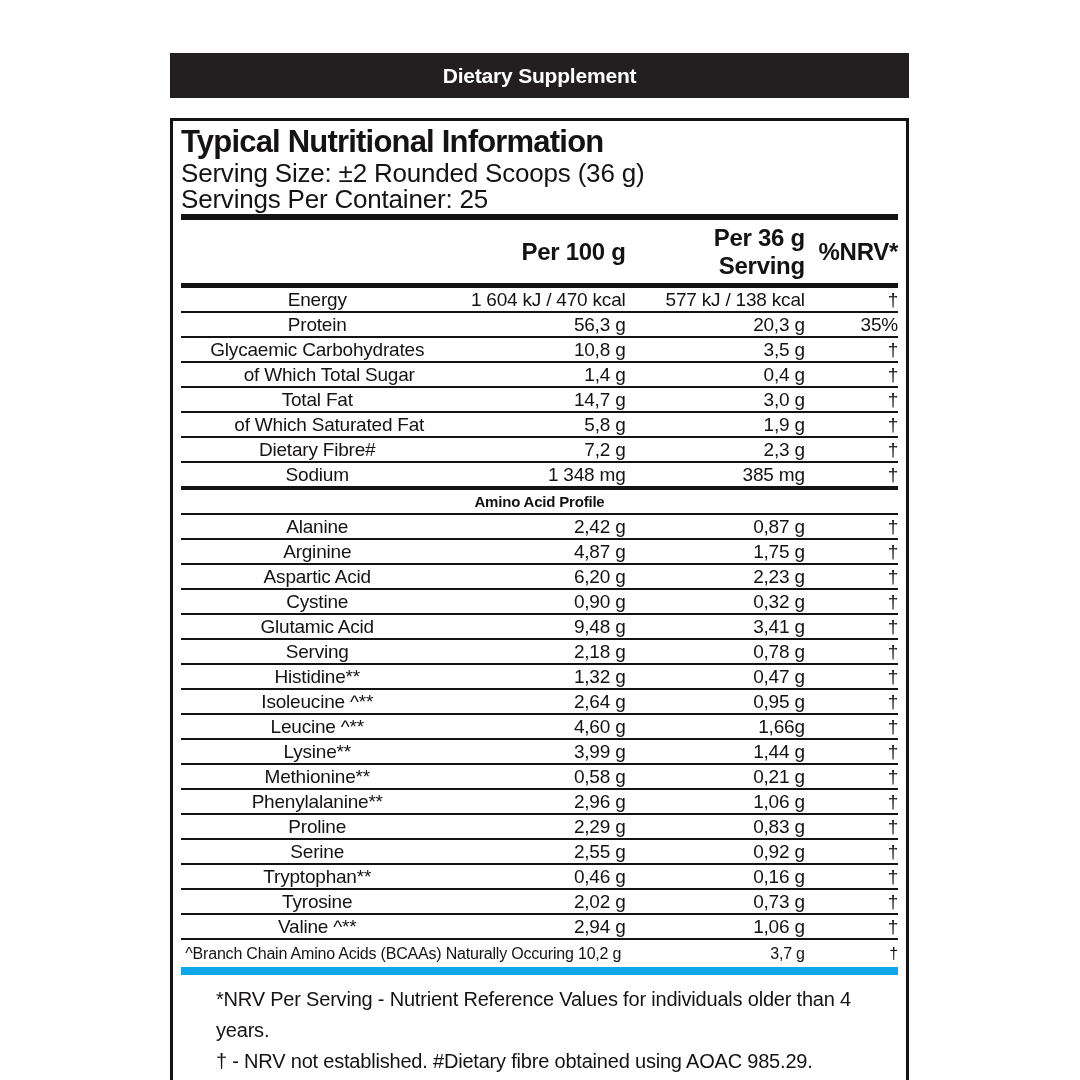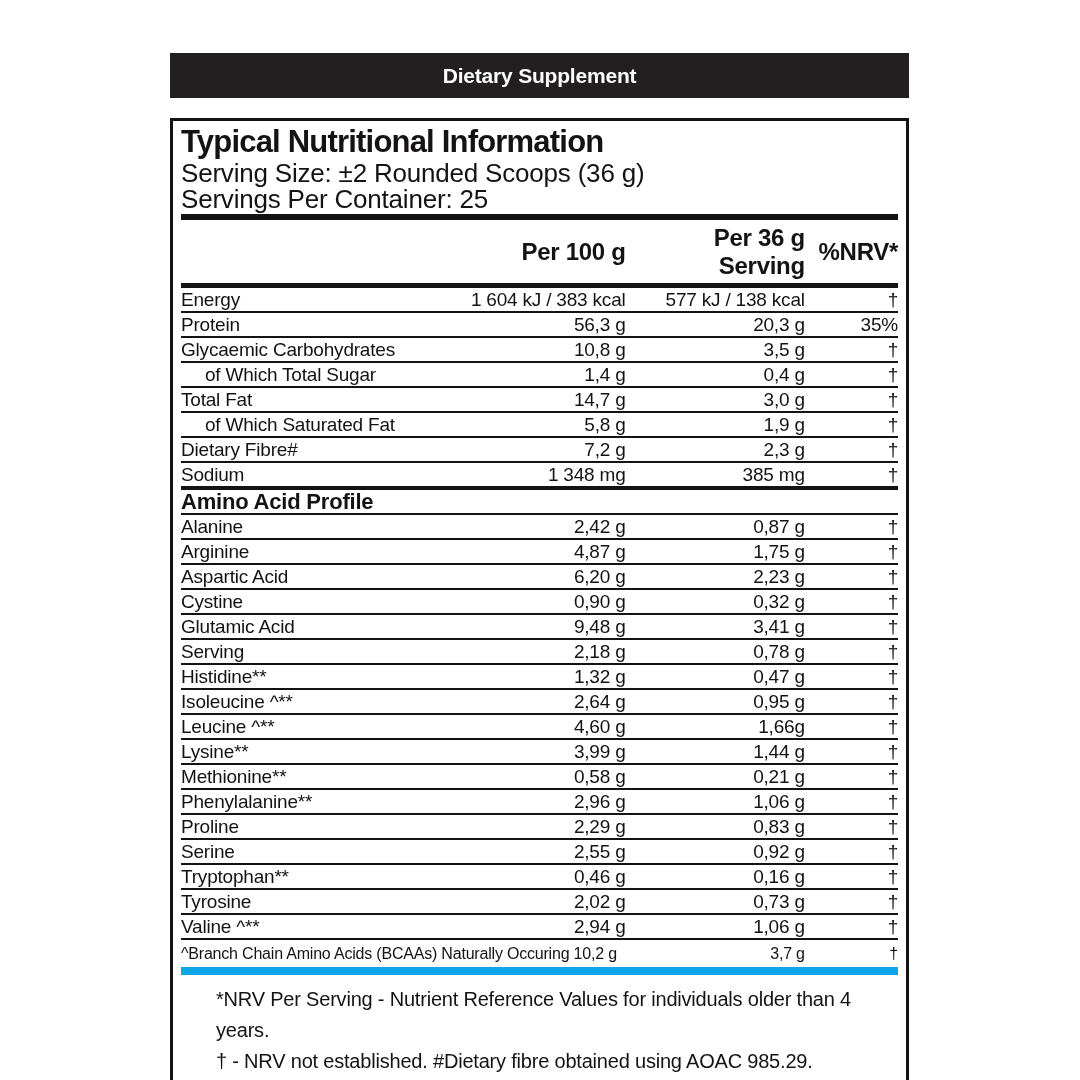--- a/index.html
+++ b/index.html
@@ -67,26 +67,26 @@
   thead th.c0 { text-align: left; }
   tbody td {
     font-size: 19px;
     line-height: 20px;
     padding: 2px 0 1px 0;
     border-bottom: 2px solid #151213;
     vertical-align: bottom;
     white-space: nowrap;
     overflow: visible;
   }
-  td.name  { text-align: left; }
+  td.name  { text-align: center; }
   td.num   { text-align: right; }
   tr.indent td.name { padding-left: 24px; }
   tr.section-row td {
     font-weight: bold;
-    font-size: 22px;
+    font-size: 15px;
   }
   tr.divider-thick td { border-bottom-width: 4px; }
   tr.row-bcaa td {
     font-weight: normal;
     border-bottom: 8px solid #0ea5e9;
     padding: 4px 0 3px 0;
     font-size: 16px;
   }
   .footnotes {
     padding: 9px 0 4px 0;
@@ -122,21 +122,21 @@
         <tr>
           <th class="c0"></th>
           <th>Per 100 g</th>
           <th>Per 36 g Serving</th>
           <th>%NRV*</th>
         </tr>
       </thead>
       <tbody id="rows-body">
           <tr>
             <td class="name">Energy</td>
-            <td class="num">1 604 kJ / 383 kcal</td>
+            <td class="num">1 604 kJ / 470 kcal</td>
             <td class="num">577 kJ / 138 kcal</td>
             <td class="num">†</td>
           </tr>
           <tr>
             <td class="name">Protein</td>
             <td class="num">56,3 g</td>
             <td class="num">20,3 g</td>
             <td class="num">35%</td>
           </tr>
           <tr>

